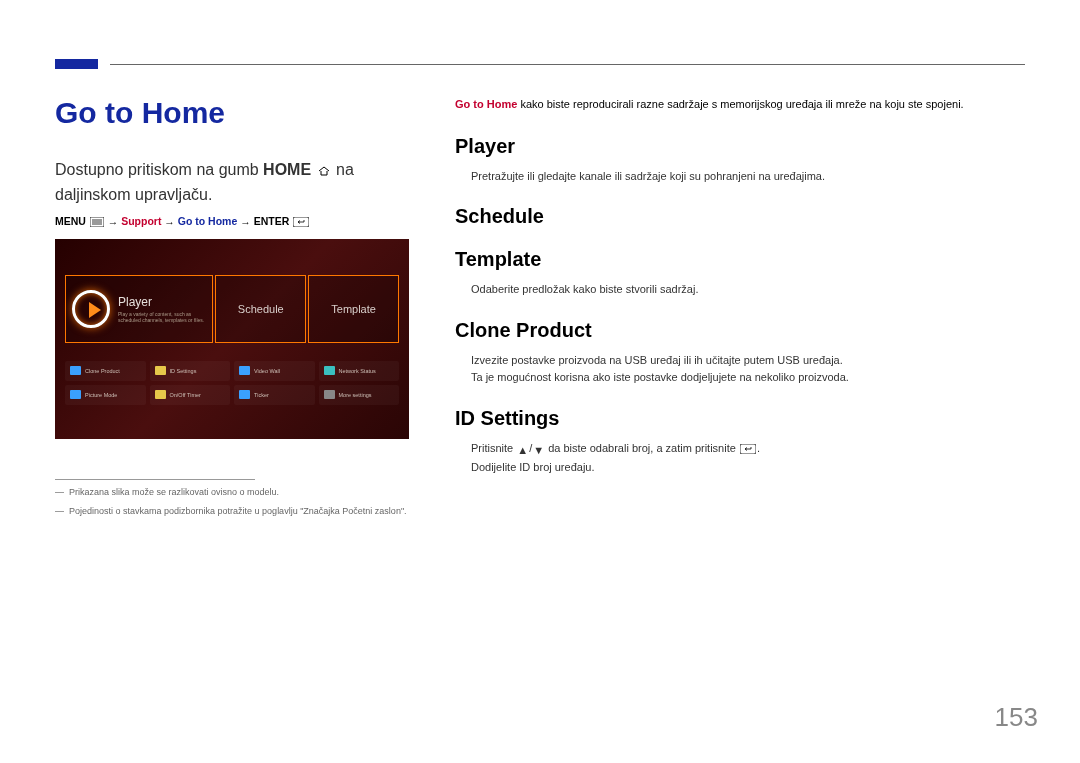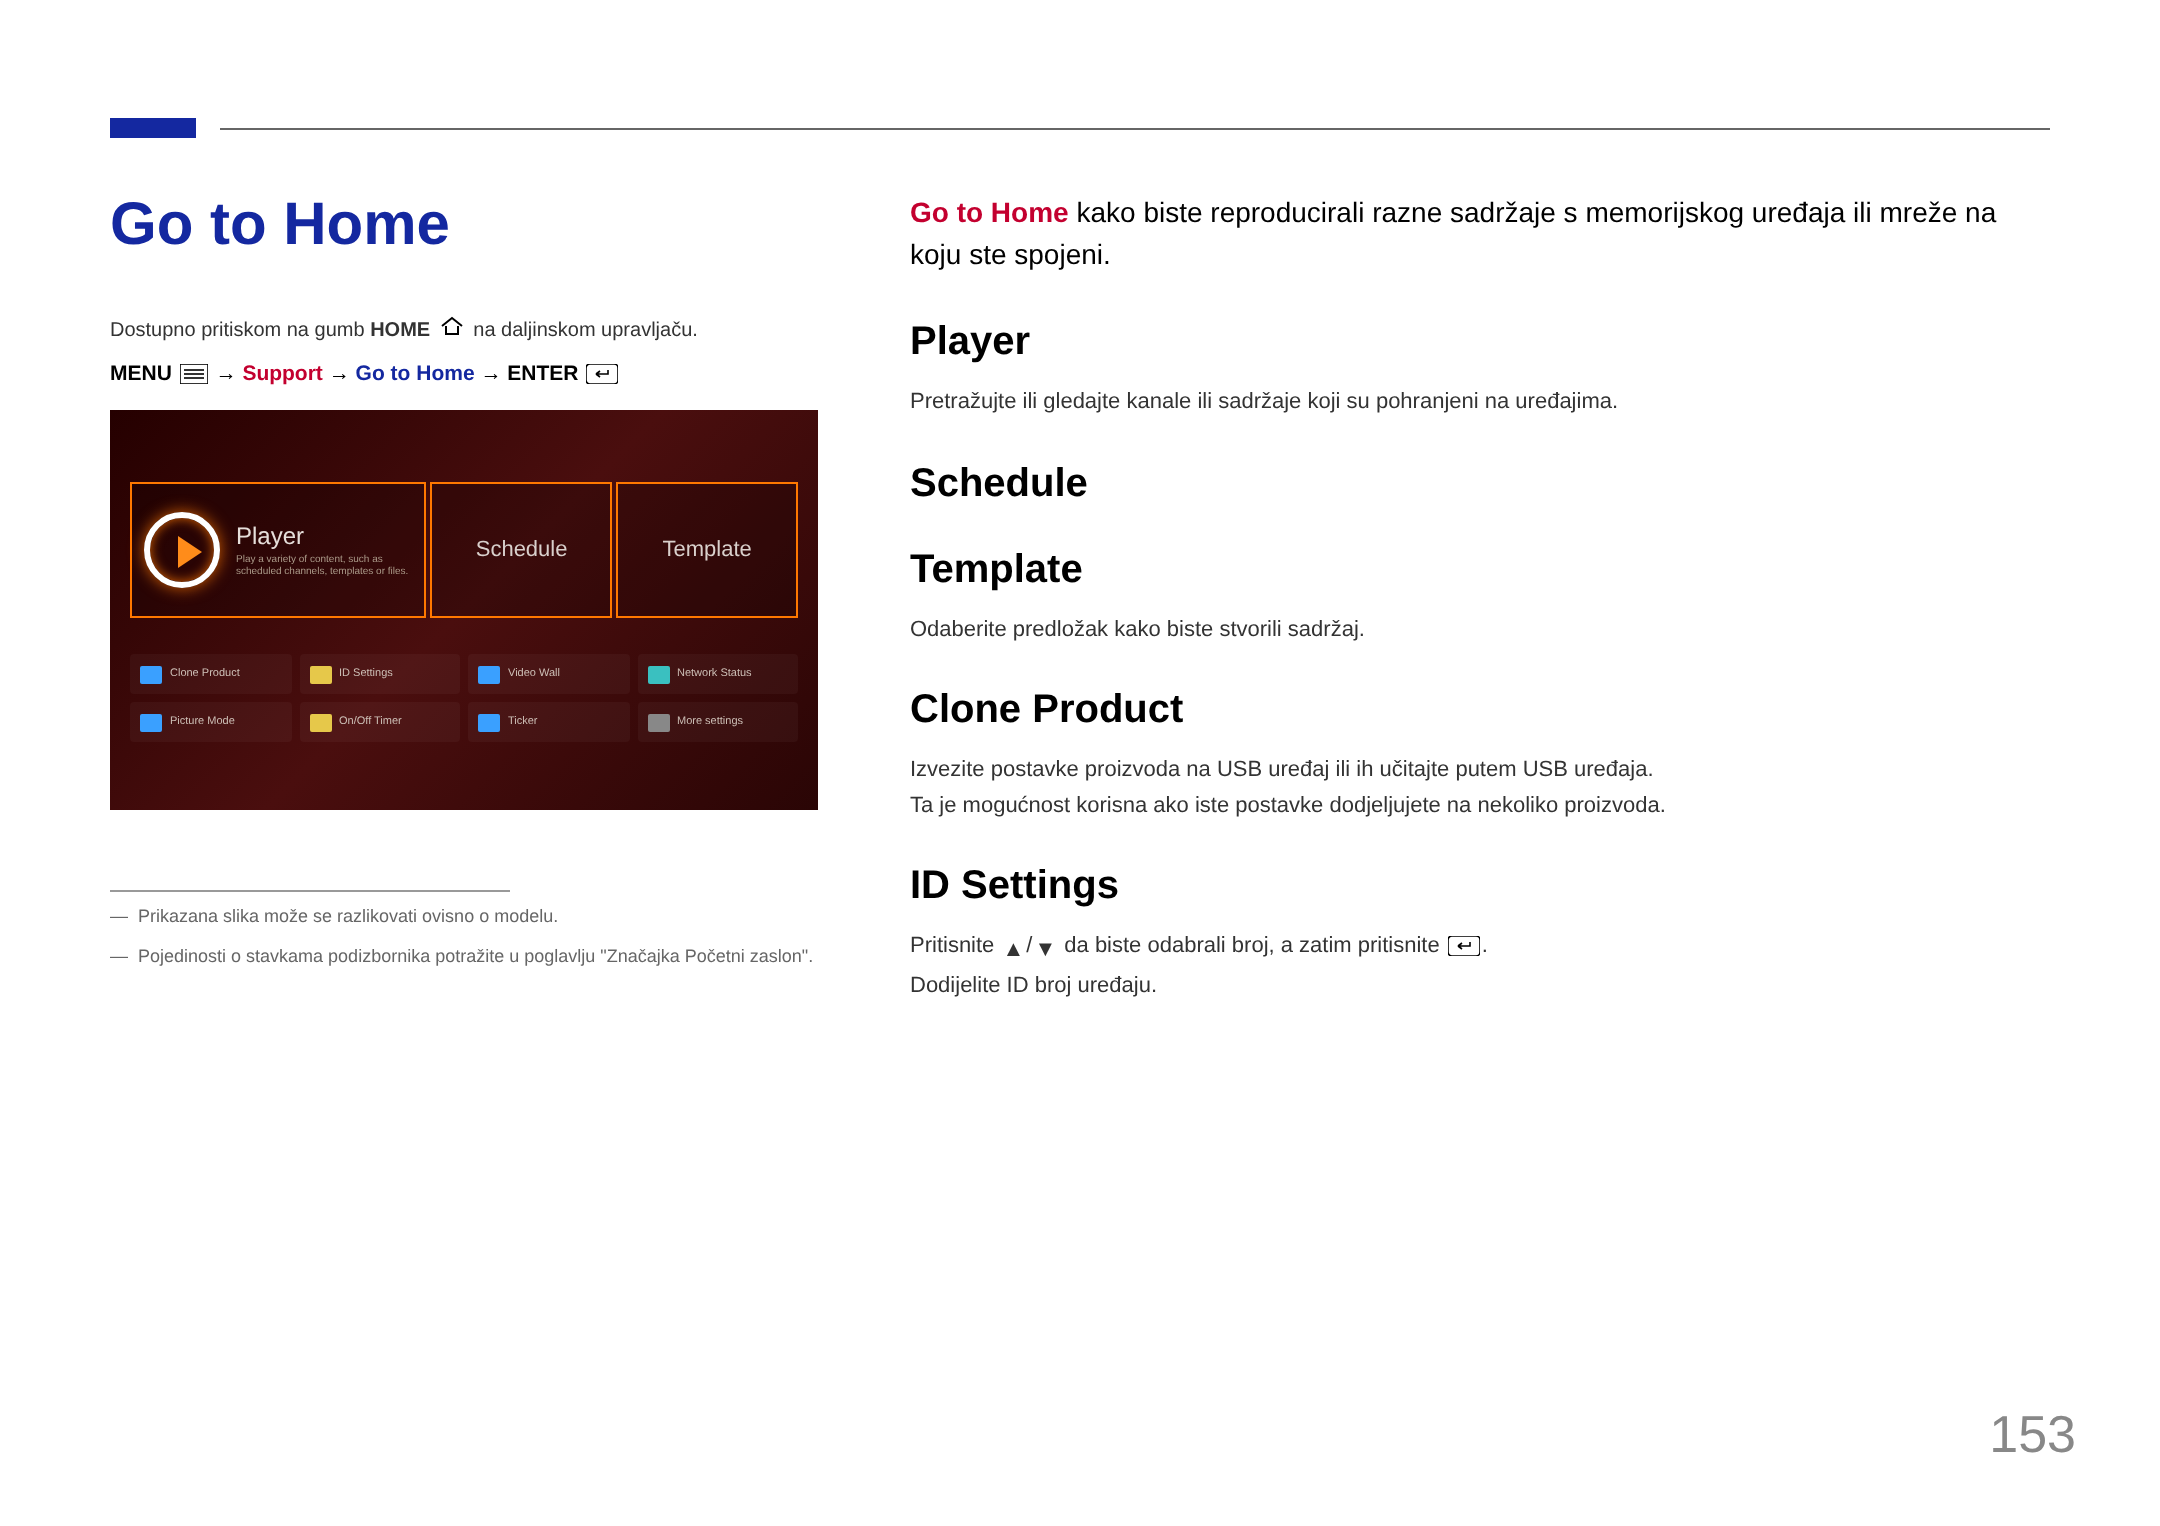--- a/index.html
+++ b/index.html
@@ -39,21 +39,21 @@
     left: 455px;
     right: 55px;
   }
   .page-title {
     color: #1428a0;
     font-size: 30px;
     font-weight: bold;
     margin-bottom: 28px;
   }
   .desc {
-    font-size: 10px;
+    font-size: 16px;
     color: #333;
     margin-bottom: 8px;
     line-height: 1.5;
   }
   .path-line {
     font-size: 10.5px;
     font-weight: bold;
     margin-bottom: 10px;
   }
   .path-line .support { color: #c3002f; }
@@ -151,32 +151,32 @@
     line-height: 1.5;
   }
   .note-line::before {
     content: '―';
     position: absolute;
     left: 0;
     top: 0;
     font-size: 9px;
   }
   .right-intro {
-    font-size: 14px;
+    font-size: 11px;
     line-height: 1.5;
     margin-bottom: 22px;
   }
   .right-intro .goto { color: #c3002f; font-weight: bold; }
   .section { margin-bottom: 20px; }
   .section h2 {
     font-size: 20px;
     font-weight: bold;
     margin-bottom: 10px;
   }
-  .section p { font-size: 11px; color: #333; line-height: 1.6; }
+  .section p { font-size: 11px; color: #333; line-height: 1.6; margin-left: 16px; }
   .page-num {
     position: absolute;
     bottom: 30px;
     right: 42px;
     font-size: 26px;
     color: #888;
     font-weight: 300;
   }
 </style>
 </head>

